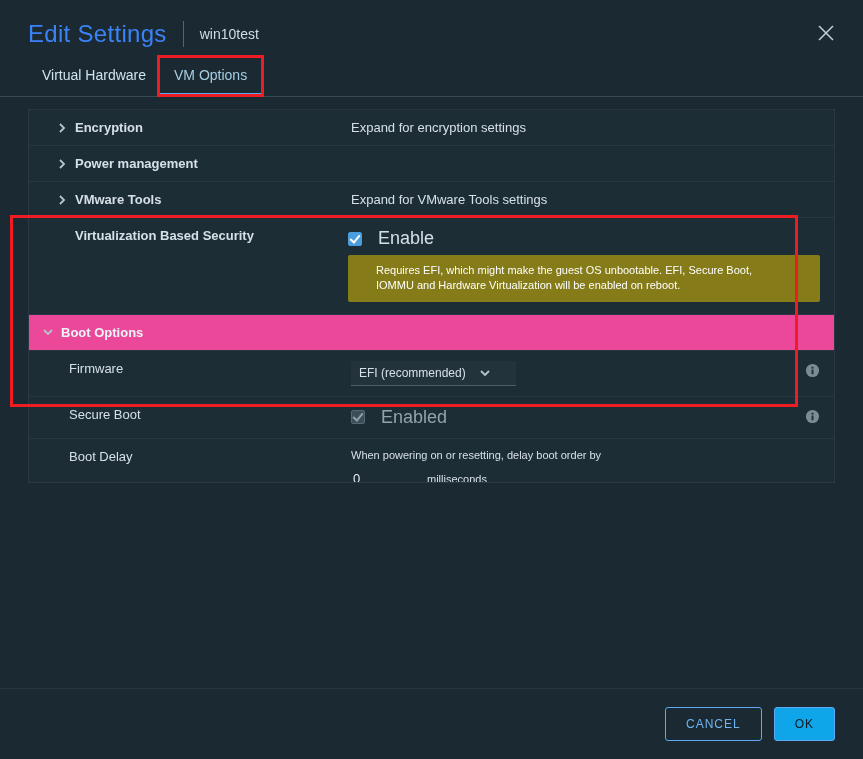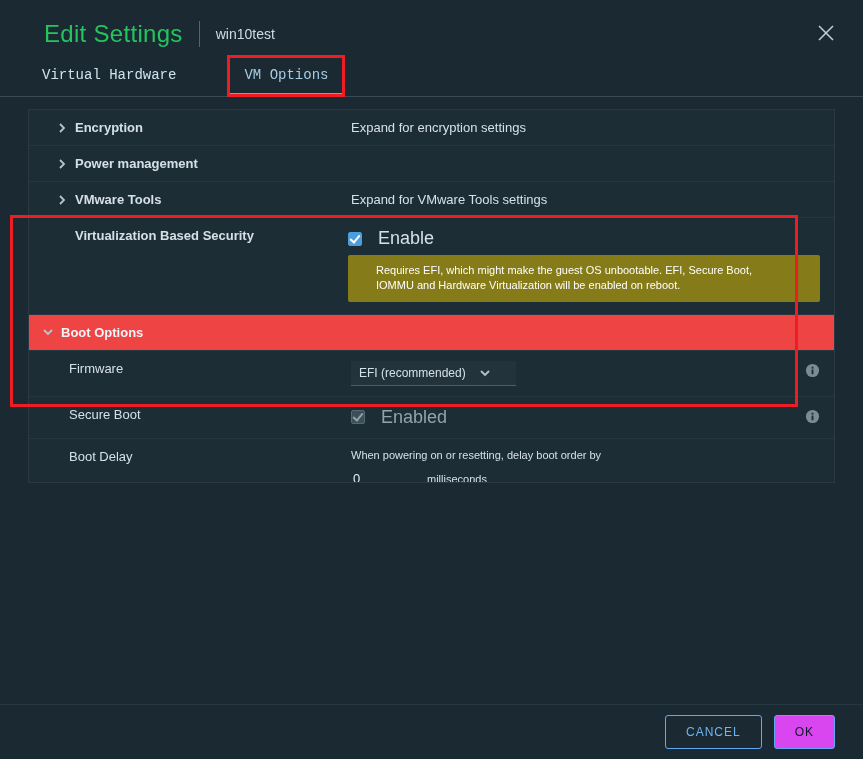--- a/index.html
+++ b/index.html
@@ -1,56 +1,56 @@
 <!DOCTYPE html>
 <html><head>
 <meta charset="utf-8">
 <style>
   * { box-sizing: border-box; margin: 0; padding: 0; }
   html, body { width: 863px; height: 759px; background: #1b2a32; font-family: -apple-system, 'Segoe UI', sans-serif; color: #c6d1d8; overflow: hidden; }
   .dialog { width: 100%; height: 100%; display: flex; flex-direction: column; }
   .header { display: flex; align-items: center; padding: 20px 28px 10px 28px; position: relative; }
-  .title { font-size: 24px; font-weight: 300; color: #22c55e; letter-spacing: 0.3px; margin-left: 16px; }
+  .title { font-size: 24px; font-weight: 300; color: #3b82f6; letter-spacing: 0.3px; }
   .divider-v { width: 1px; height: 26px; background: #55656e; margin: 0 16px; }
   .vmname { font-size: 14px; color: #d0dce2; }
   .close { position: absolute; right: 28px; top: 24px; cursor: pointer; color: #c0ccd3; }
   .close svg { width: 18px; height: 18px; stroke: currentColor; }
-  .tabs { display: flex; gap: 0; padding: 0 28px; border-bottom: 1px solid #3a4a53; font-family: Liberation Mono, monospace; }
+  .tabs { display: flex; gap: 0; padding: 0 28px; border-bottom: 1px solid #3a4a53; }
   .tab { padding: 9px 14px 10px; font-size: 14px; color: #cfe3ef; cursor: pointer; border-bottom: 3px solid transparent; }
   .tab.active { color: #a6cde3; border-bottom-color: #5fa8f4; }
   .content-area { flex: 1 1 auto; padding: 12px 28px 6px 28px; overflow: hidden; }
   .scrollpane { border: 1px solid #2b3a42; border-top: none; height: 374px; overflow: hidden; }
   .row { display: flex; align-items: flex-start; padding: 10px 14px; border-top: 1px solid #263740; background: #1d2d36; position: relative; }
   .row .lbl { width: 308px; display: flex; align-items: center; gap: 8px; font-size: 13px; color: #d5e0e6; }
   .row .lbl.indent1 { padding-left: 14px; font-weight: bold; }
   .row .lbl.indent2 { padding-left: 26px; }
   .row .val { flex: 1; font-size: 13px; color: #d5e0e6; display: flex; flex-direction: column; align-items: flex-start; gap: 6px; }
-  .row.section { background: #ef4444; }
+  .row.section { background: #ec4899; }
   .row.section .lbl { font-weight: 600; color: #eef5f9; }
   .chev { width: 10px; height: 10px; display: inline-flex; }
   .chev svg { width: 10px; height: 10px; stroke: #b7c4cc; fill: none; stroke-width: 1.8; }
   .info-icon { position: absolute; right: 14px; top: 12px; width: 15px; height: 15px; }
   .info-icon svg { width: 15px; height: 15px; }
   .cb { width: 14px; height: 14px; appearance: none; border: 1px solid #8fa2ad; border-radius: 2px; background: #1b2a32; cursor: pointer; position: relative; margin-right: 6px; vertical-align: -2px; }
   .cb:checked { background: #4a9edd; border-color: #4a9edd; }
   .cb:checked::after { content: ""; position: absolute; left: 3px; top: 0px; width: 4px; height: 8px; border: solid #fff; border-width: 0 2px 2px 0; transform: rotate(40deg); }
   .cb:disabled { background: #3c4e58; border-color: #566873; cursor: default; }
   .cb:disabled:checked { background: #3c4e58; }
   .cb:disabled:checked::after { border-color: #91a1aa; }
   .cb-label { font-size: 18px; color: #d5e0e6; }
   .cb-label.dis { color: #93a3ac; }
   .warn { background: #857b18; color: #ffffff; font-size: 11px; padding: 8px 28px; border-radius: 2px; line-height: 1.4; width: 472px; }
   .select { background: #22333c; border: none; border-bottom: 1px solid #4d5e68; color: #d5e0e6; font-size: 12px; padding: 5px 26px 5px 8px; cursor: pointer; position: relative; display: inline-flex; align-items: center; gap: 8px; }
   .select .caret { margin-left: 6px; }
   .numfield { background: transparent; border: none; border-bottom: 1px solid #6c7d87; color: #e4edf2; font-size: 13px; padding: 4px 2px; width: 66px; outline: none; }
   .helptxt { font-size: 11px; color: #d5e0e6; }
   .hl-box { position: absolute; border: 3px solid #ef1c24; pointer-events: none; z-index: 5; }
-  .footer { display: flex; justify-content: flex-end; gap: 12px; padding: 10px 28px; margin-top: auto; border-top: 1px solid #263740; }
+  .footer { display: flex; justify-content: flex-end; gap: 12px; padding: 18px 28px; margin-top: auto; border-top: 1px solid #263740; }
   .btn { font-size: 12px; letter-spacing: 1px; padding: 9px 20px; border: 1px solid #5fa8f4; border-radius: 3px; background: transparent; color: #6fb4f2; cursor: pointer; }
-  .btn.primary { background: #d946ef; color: #0c1a22; text-align: center; }
+  .btn.primary { background: #0ea5e9; color: #0c1a22; text-align: center; }
   .row.bd { min-height: 66px; }
   .val .inline { display: flex; align-items: center; gap: 10px; }
 </style>
 </head>
 <body>
 
 <div class="dialog">
 
   <div class="header">
     <span class="title">Edit Settings</span>
@@ -59,21 +59,21 @@
     <span class="close">
       <svg viewBox="0 0 18 18">
           <line x1="2" y1="2" x2="16" y2="16" stroke-width="1.6"></line>
           <line x1="16" y1="2" x2="2" y2="16" stroke-width="1.6"></line>
         </svg>
     </span>
   </div>
 
   <div class="tabs">
     <div class="tab">Virtual Hardware</div>
-    <div style="position:relative;margin-left:40px;">
+    <div style="position:relative;">
       <div class="tab active">VM Options</div>
       <div class="hl-box" style="left:-3px; top:-3px; right:-3px; bottom:-1px;"></div>
     </div>
   </div>
 
   <div class="content-area" style="position:relative;">
     <div class="scrollpane">
 
       <div class="row">
         <div class="lbl indent1">

